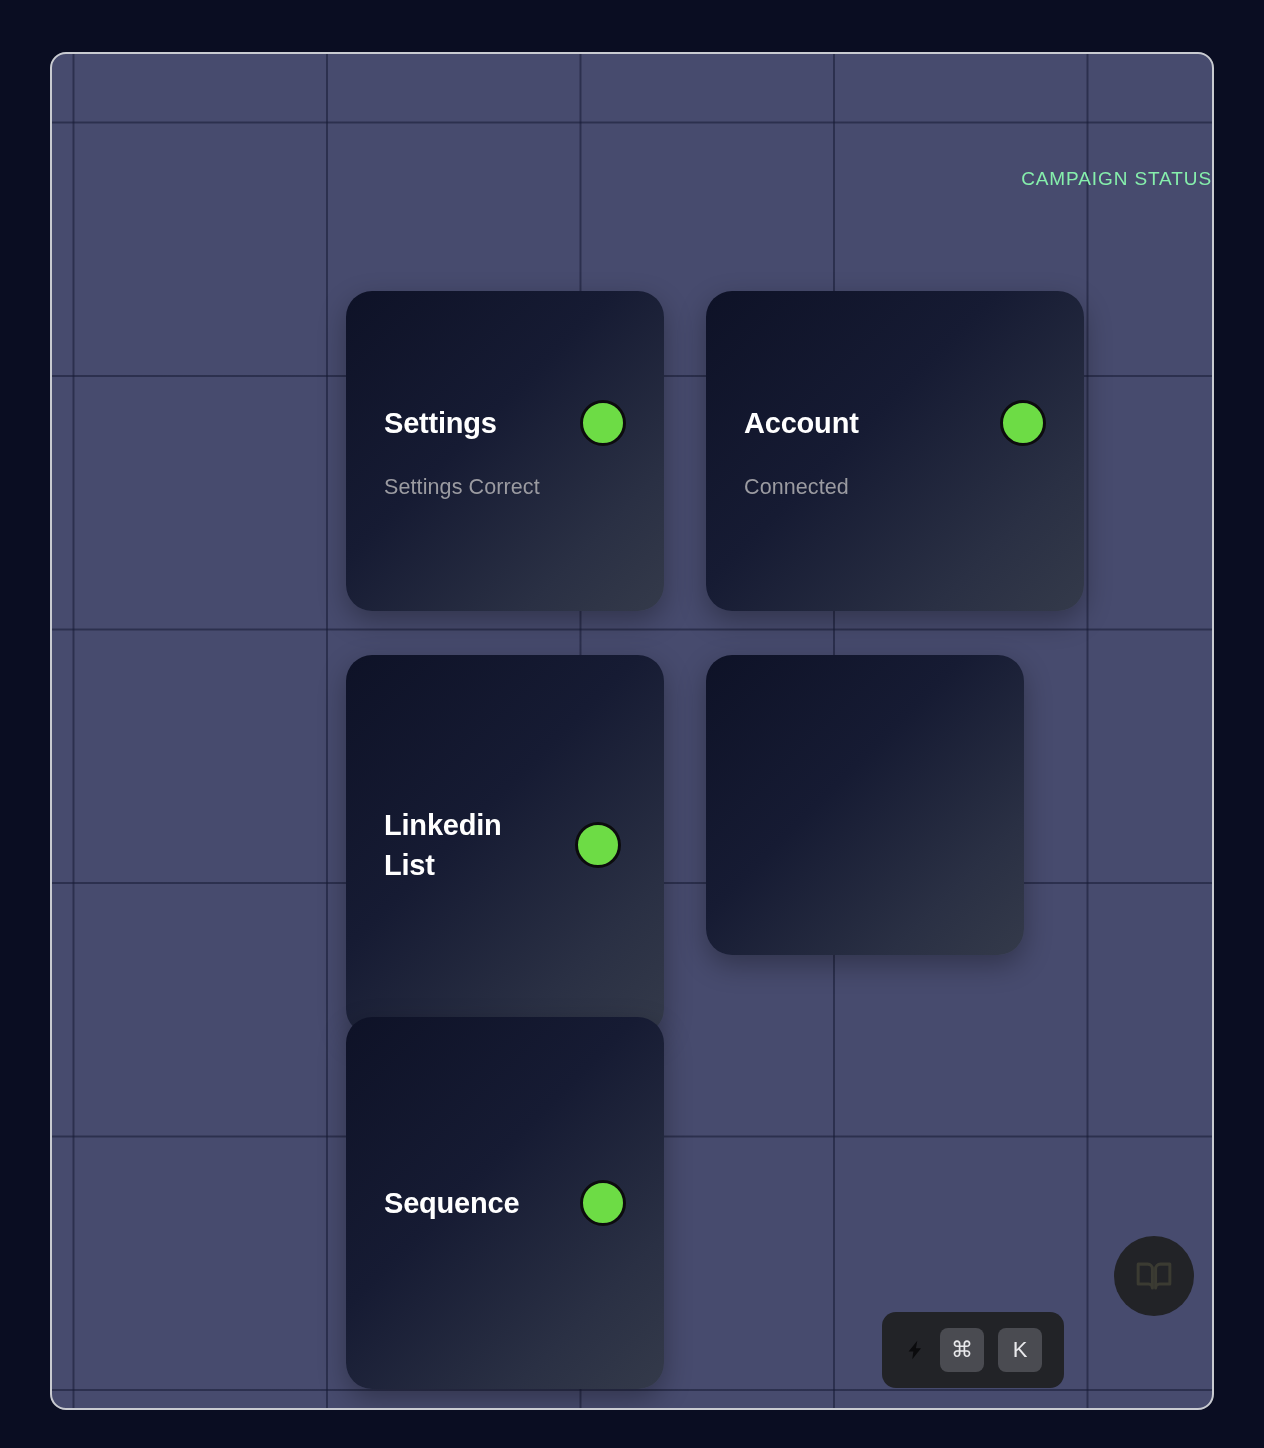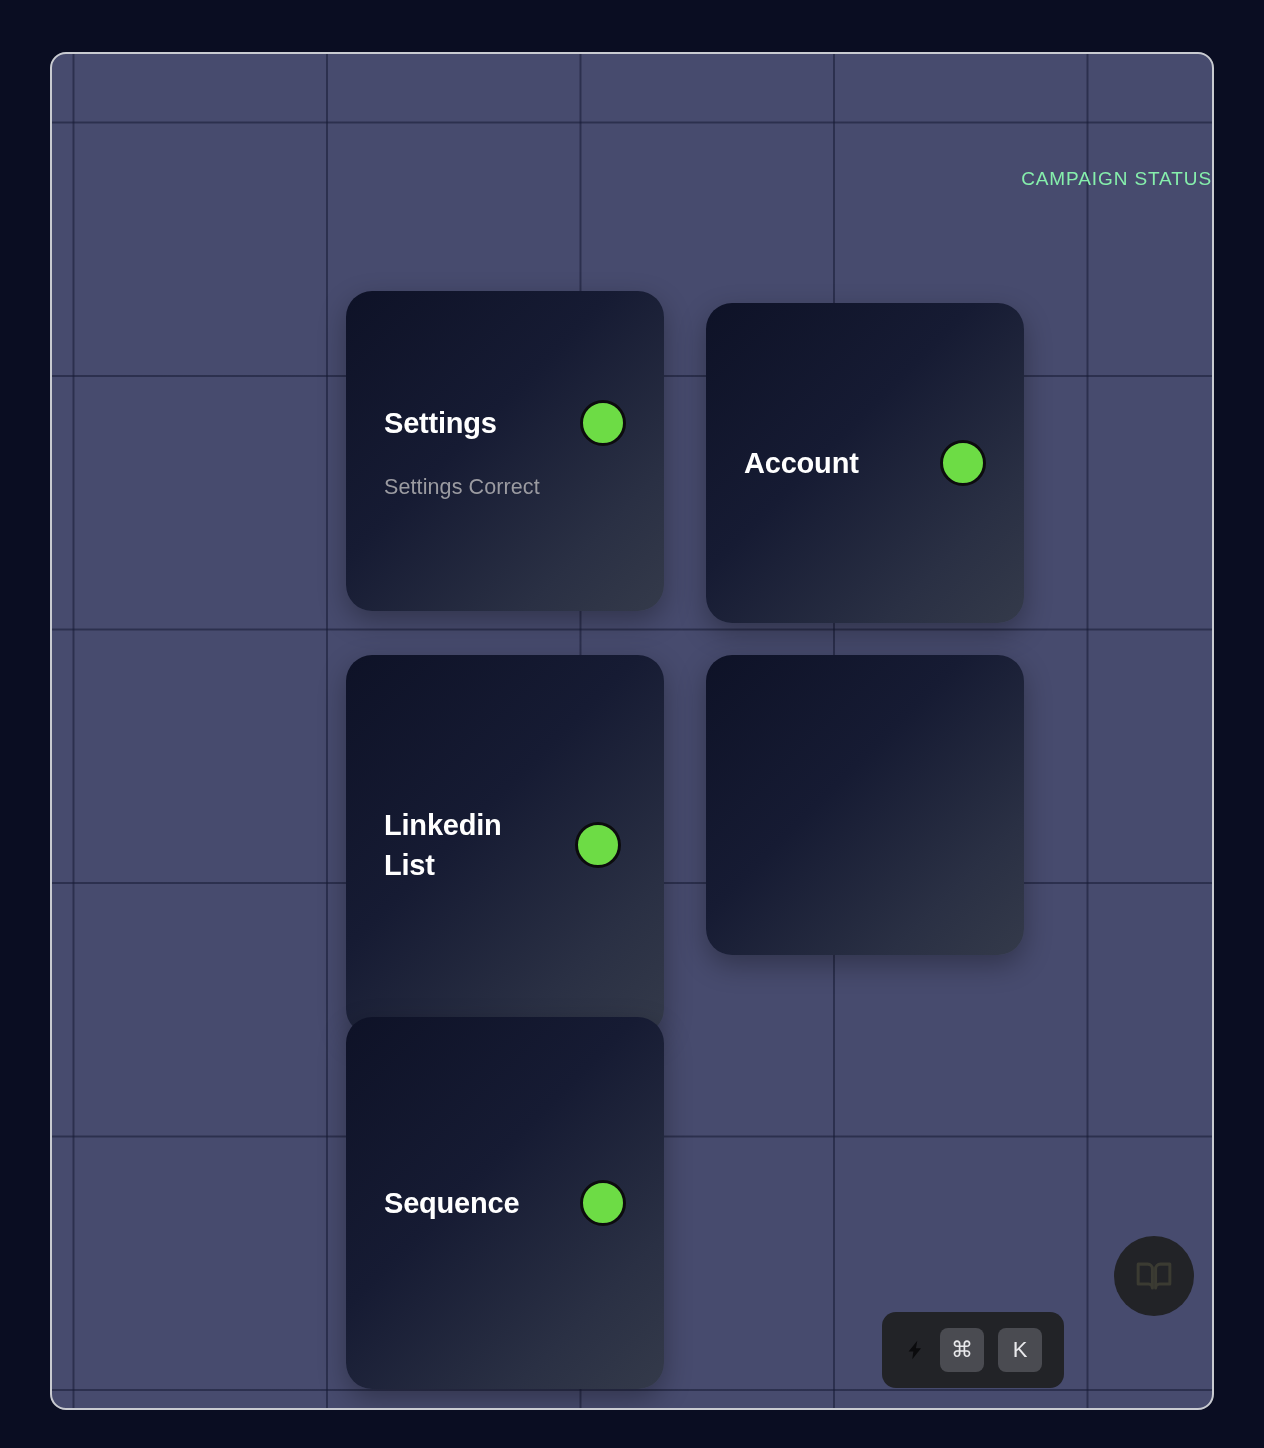--- a/index.html
+++ b/index.html
@@ -108,21 +108,21 @@
     margin-top: 26px;
     color: #9b9ba1;
     font-size: 21.5px;
     line-height: 1.42;
     font-weight: 400;
     letter-spacing: 0.1px;
   }
 
   
   #card-settings { left: 50px;  top: 52px;  width: 318px; height: 320px; }
-  #card-account  { left: 410px; top: 64px;  width: 318px; height: 320px; }
+  #card-account  { left: 410px; top: 52px;  width: 378px; height: 320px; }
   #card-linkedin { left: 50px;  top: 416px; width: 318px; height: 380px; }
   #card-inmail   { left: 410px; top: 416px; width: 318px; height: 300px; }
   #card-sequence { left: 50px;  top: 778px; width: 318px; height: 372px; }
 
   
   #card-linkedin .card-title { max-width: 175px; }
 
   
   .help-bubble {
     position: absolute;
@@ -185,20 +185,21 @@
           <div class="status-dot green"></div>
         </div>
         <div class="card-sub">Settings Correct</div>
       </div>
 
       <div class="card" id="card-account">
         <div class="card-head">
           <div class="card-title">Account</div>
           <div class="status-dot green"></div>
         </div>
+        <div class="card-sub">Connected</div>
       </div>
 
       <div class="card" id="card-linkedin">
         <div class="card-head">
           <div class="card-title">Linkedin List</div>
           <div class="status-dot green"></div>
         </div>
       </div>
 
       <div class="card" id="card-inmail">

